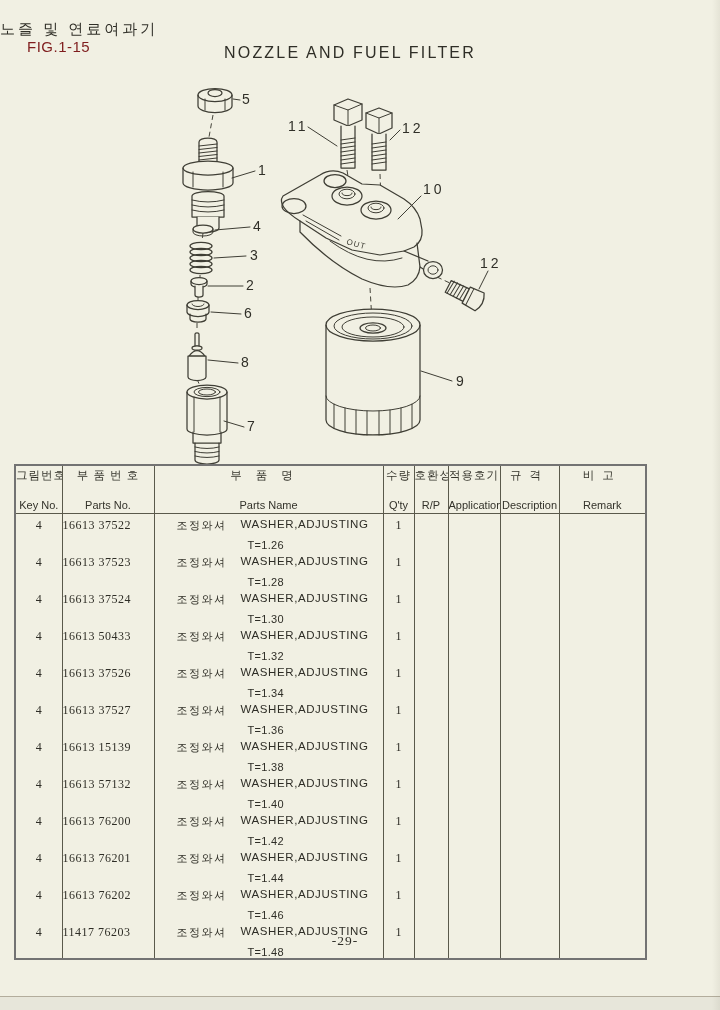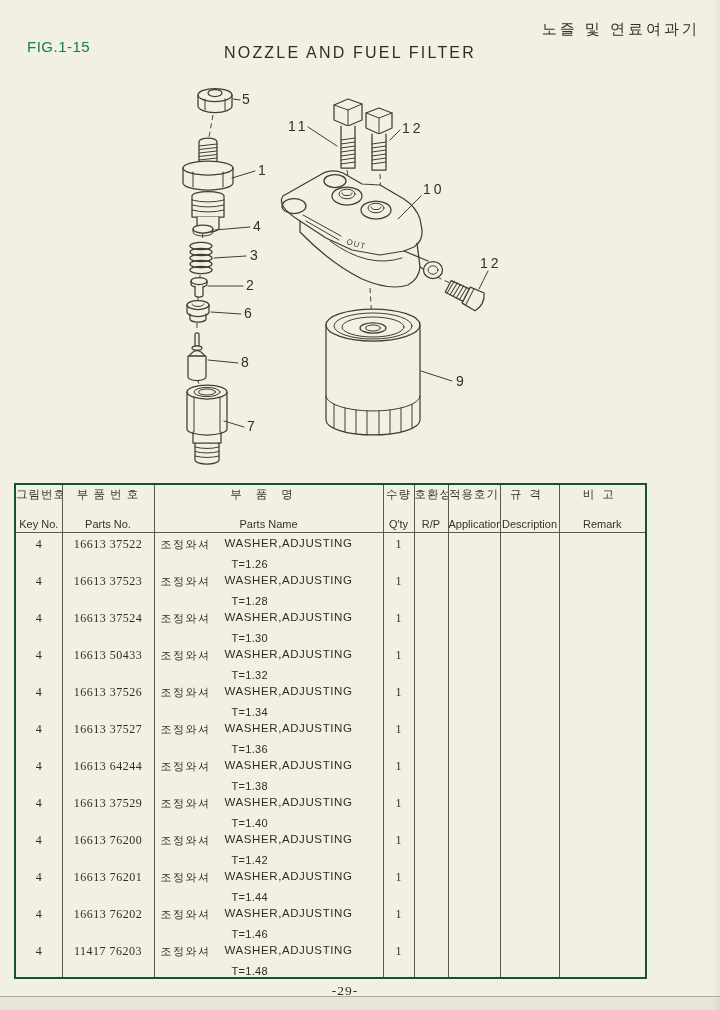--- a/index.html
+++ b/index.html
@@ -6,52 +6,52 @@
   body{
     width:720px;height:1010px;position:relative;overflow:hidden;
     background:#f1f0e3;
     font-family:"Liberation Sans",sans-serif;
     color:#3a392f;
   }
   .bottom-edge{position:absolute;left:0;top:996px;width:720px;height:14px;
     background:#e7e6da;border-top:1px solid #b3ad9c}
   .right-edge{position:absolute;top:0;left:712px;width:8px;height:1010px;
     background:linear-gradient(90deg,rgba(0,0,0,0),rgba(120,118,100,.10))}
-  .fig-label{position:absolute;left:27px;top:38px;font-size:15px;letter-spacing:.5px;color:#15803d}
-  .title-ko{position:absolute;left:0;top:20px;width:700px;text-align:right;
+  .fig-label{position:absolute;left:27px;top:38px;font-size:15px;letter-spacing:.5px;color:#7f1d1d}
+  .title-ko{position:absolute;left:0;top:20px;width:700px;text-align:left;
     font-size:15px;letter-spacing:3px;color:#2f2e27}
   .title-en{position:absolute;left:0;top:44px;width:700px;text-align:center;
     font-size:16px;letter-spacing:2.2px;color:#2f2e27}
   svg.diagram{position:absolute;left:0;top:80px}
   svg.diagram .ln{stroke:#3f3e35;stroke-width:1.25;fill:none;stroke-linecap:round;stroke-linejoin:round}
   svg.diagram .fill{fill:#f1f0e3}
   svg.diagram .thin{stroke-width:1}
   svg.diagram .dash{stroke:#45443a;stroke-width:1;fill:none;stroke-dasharray:5 3.5}
   svg.diagram text.callout{font-family:"Liberation Sans",sans-serif;font-size:14px;fill:#302f28}
   svg.diagram text.marking{font-family:"Liberation Sans",sans-serif;font-size:8px;fill:#3f3e35;letter-spacing:1px}
-  table.parts{position:absolute;left:14px;top:483px;width:631px;height:448px;
-    border-collapse:collapse;table-layout:fixed;border:2px solid #14532d}
+  table.parts{position:absolute;left:14px;top:464px;width:631px;height:448px;
+    border-collapse:collapse;table-layout:fixed;border:2px solid #737373}
   table.parts th,table.parts td{border-left:1.5px solid #5a594b;padding:0;overflow:hidden}
   table.parts th:first-child,table.parts td:first-child{border-left:none}
   table.parts thead th{border-bottom:1.5px solid #5a594b;height:47px;font-weight:normal;vertical-align:middle;text-align:center}
   .h-ko{font-size:11.5px;letter-spacing:1px;color:#33322a;white-space:nowrap}
   .h-en{font-size:11px;margin-top:16px;color:#33322a;white-space:nowrap}
   .th-app .h-en,.th-desc .h-en{font-size:11px}
   .th-name .h-ko{letter-spacing:14px}
   .th-desc .h-ko,.th-remark .h-ko{letter-spacing:8px}
   table.parts tbody tr{height:33.25px}
   table.parts tbody td{vertical-align:top;padding-top:4px}
   .c-key{text-align:center;font-family:"Liberation Serif",serif;font-size:12px;color:#2e2d26}
-  .c-part{text-align:center;font-family:"Liberation Serif",serif;font-size:12px;letter-spacing:.5px;color:#2e2d26;white-space:nowrap}
-  .c-name .nk{display:inline-block;width:64px;margin-left:6px;font-size:11px;letter-spacing:1.5px;color:#33322a;vertical-align:top;white-space:nowrap}
+  .c-part{text-align:left;font-family:"Liberation Serif",serif;font-size:12px;letter-spacing:.5px;color:#2e2d26;white-space:nowrap}
+  .c-name .nk{display:inline-block;width:64px;margin-left:22px;font-size:11px;letter-spacing:1.5px;color:#33322a;vertical-align:top;white-space:nowrap}
   .c-name .ne{display:inline-block;vertical-align:top;font-family:Liberation Sans, sans-serif;
     font-size:11.5px;letter-spacing:.6px;color:#2e2d26;line-height:12px;white-space:nowrap}
   .c-name .spec{margin-left:7px;margin-top:9px;letter-spacing:.3px;font-size:11px}
   .c-qty{text-align:center;font-family:"Liberation Serif",serif;font-size:12px;color:#2e2d26}
-  .page-num{position:absolute;left:0;top:983px;width:690px;text-align:center;
+  .page-num{position:absolute;left:0;top:933px;width:690px;text-align:center;
     font-family:"Liberation Serif",serif;font-size:13.5px;letter-spacing:1px;color:#2e2d26}
 </style>
 </head>
 <body>
 
 <div class="fig-label">FIG.1-15</div>
 <div class="title-ko">노즐 및 연료여과기</div>
 <div class="title-en">NOZZLE AND FUEL FILTER</div>
 
 <svg class="diagram" width="720" height="395" viewBox="0 80 720 395">
@@ -315,31 +315,31 @@
         <td class="c-part">16613 37527</td>
         <td class="c-name"><span class="nk">조정와셔</span><span class="ne"><div>WASHER,ADJUSTING</div><div class="spec">T=1.36</div></span></td>
         <td class="c-qty">1</td>
         <td></td>
         <td></td>
         <td></td>
         <td></td>
       </tr>
       <tr>
         <td class="c-key">4</td>
-        <td class="c-part">16613 64244</td>
+        <td class="c-part">16613 15139</td>
         <td class="c-name"><span class="nk">조정와셔</span><span class="ne"><div>WASHER,ADJUSTING</div><div class="spec">T=1.38</div></span></td>
         <td class="c-qty">1</td>
         <td></td>
         <td></td>
         <td></td>
         <td></td>
       </tr>
       <tr>
         <td class="c-key">4</td>
-        <td class="c-part">16613 37529</td>
+        <td class="c-part">16613 57132</td>
         <td class="c-name"><span class="nk">조정와셔</span><span class="ne"><div>WASHER,ADJUSTING</div><div class="spec">T=1.40</div></span></td>
         <td class="c-qty">1</td>
         <td></td>
         <td></td>
         <td></td>
         <td></td>
       </tr>
       <tr>
         <td class="c-key">4</td>
         <td class="c-part">16613 76200</td>

